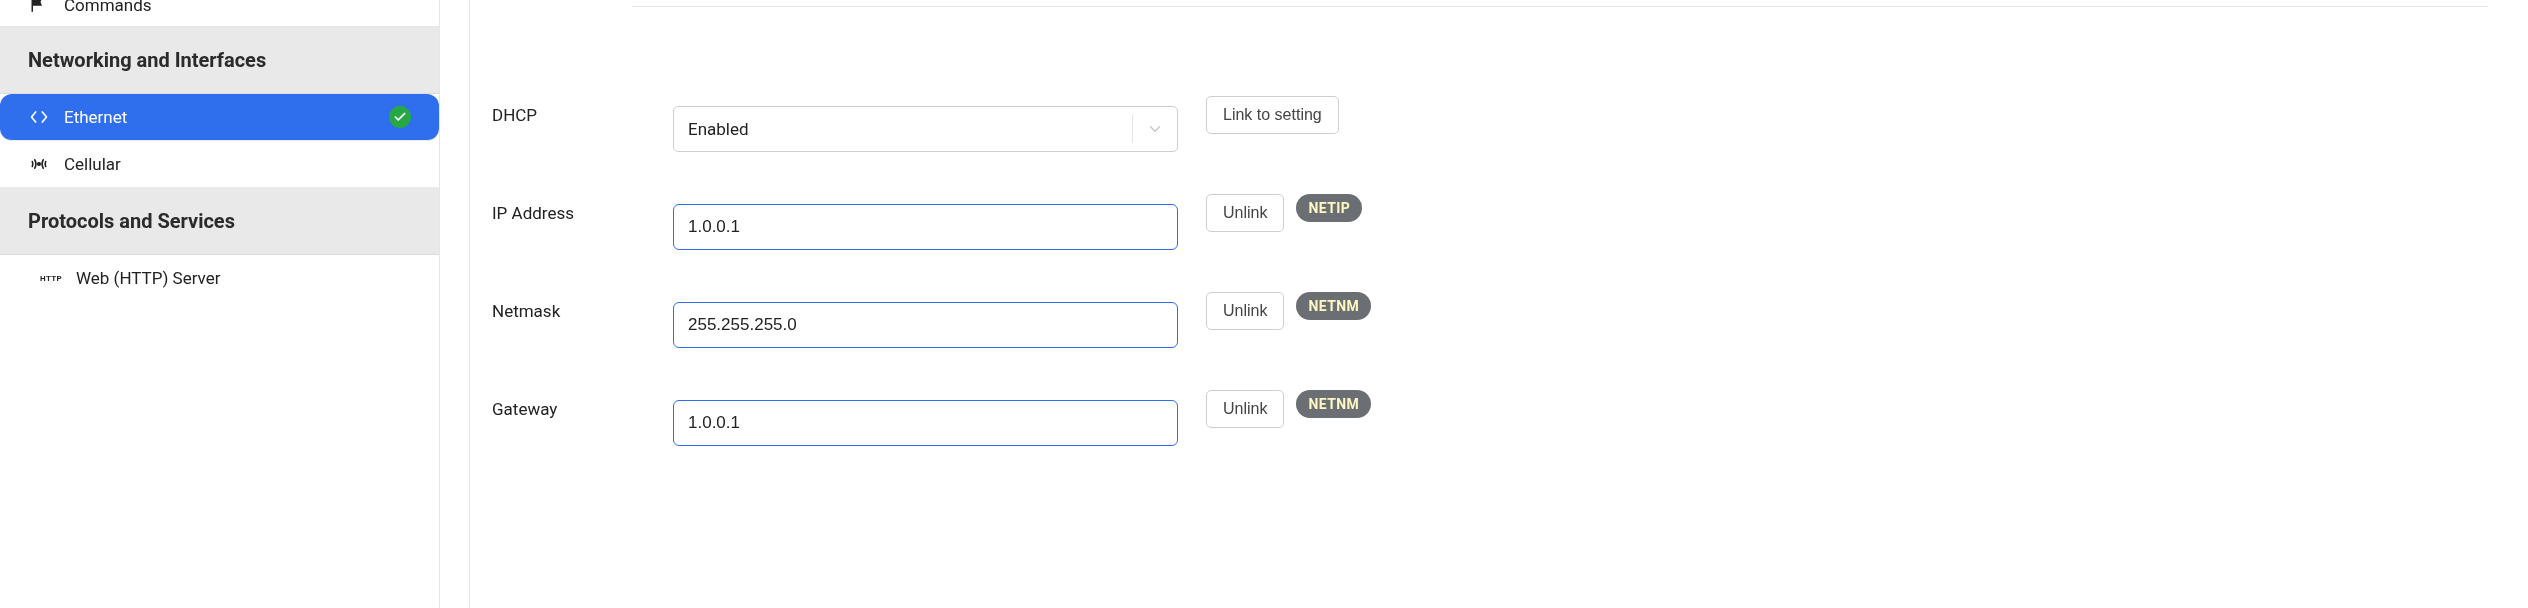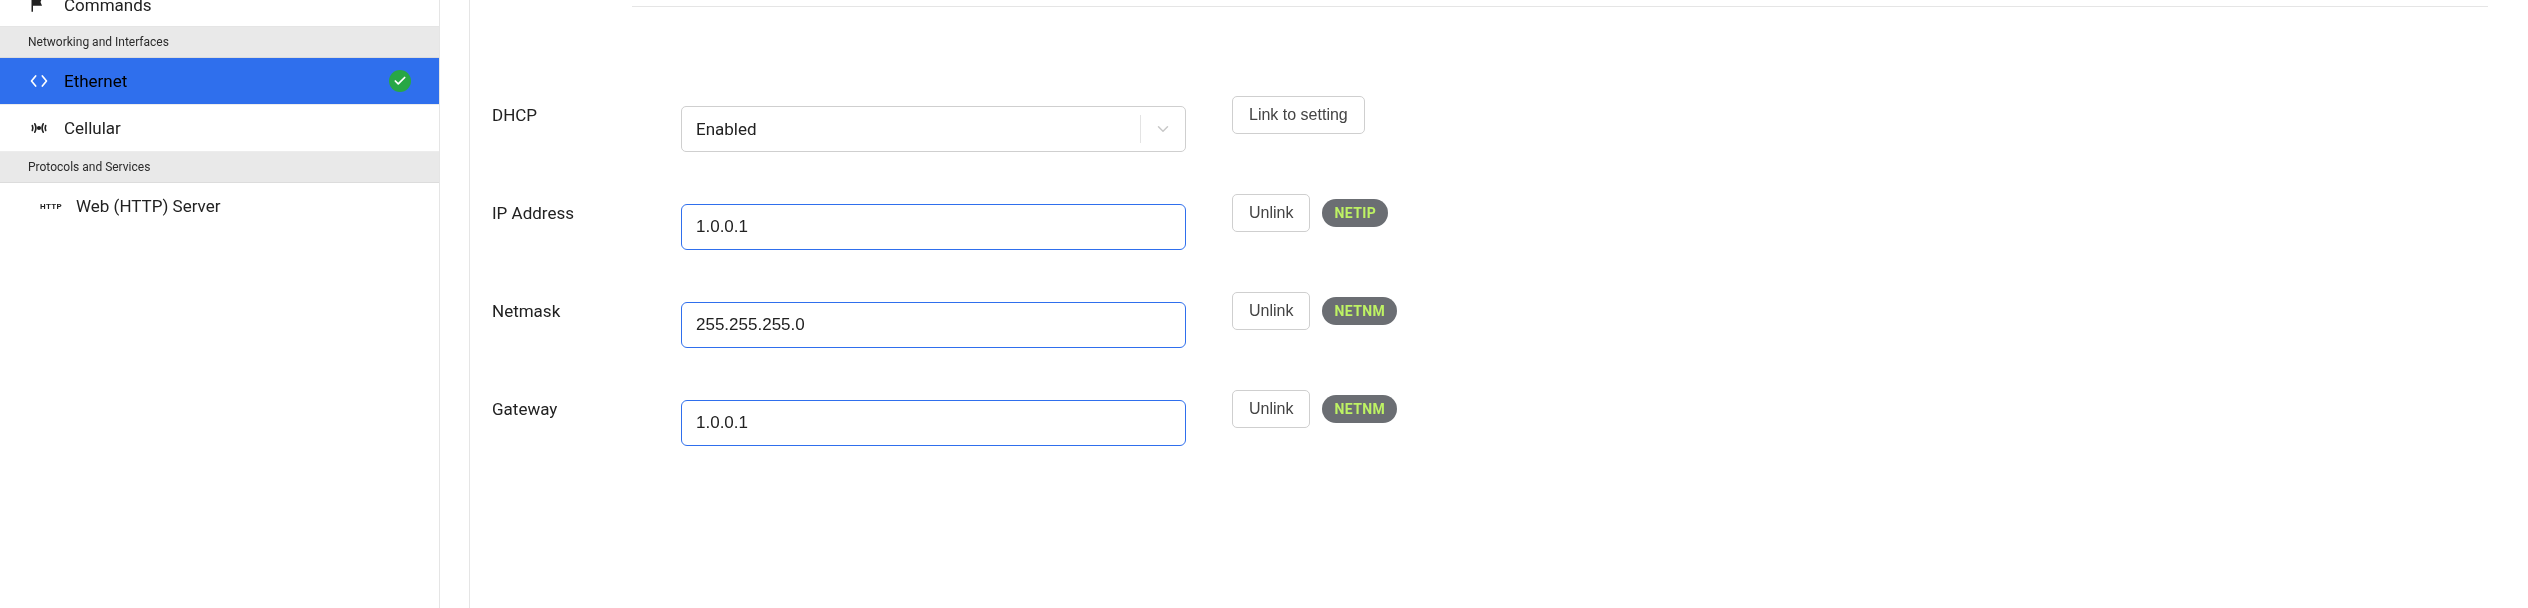--- a/index.html
+++ b/index.html
@@ -54,29 +54,30 @@
   }
   .sidebar-item.truncated {
     padding-top: 0;
     padding-bottom: 10px;
     border-top: none;
     border-bottom: 1px solid #e5e5e5;
     margin-top: -12px;
   }
   .section-header {
     background: #e9e9e9;
-    padding: 8px 28px;
-    font-weight: 400;
-    font-size: 12px;
+    padding: 21px 28px;
+    font-weight: 700;
+    font-size: 20px;
     color: #2b2b2b;
     border-bottom: 1px solid #dcdcdc;
   }
   .sidebar-item.active {
     background: #2f6fed;
-    color: #000000;
+    color: #ffffff;
+    border-radius: 12px;
   }
   .sidebar-item.active .icon { color: #fff; }
   .status-check {
     margin-left: auto;
     width: 22px;
     height: 22px;
     border-radius: 50%;
     background: #28a745;
     display: inline-flex;
     align-items: center;
@@ -104,21 +105,20 @@
     background: #e5e5e5;
   }
 
   .form {
     margin-top: 48px;
   }
   .form-row {
     display: flex;
     align-items: center;
     margin-bottom: 24px;
-    gap: 8px;
   }
   .form-label {
     width: 181px;
     font-size: 17px;
     color: #222;
     padding-left: 0;
   }
   .form-control-wrap {
     width: 505px;
     position: relative;
@@ -163,43 +163,42 @@
     top: 50%;
     transform: translateY(-50%);
     width: 20px;
     height: 20px;
     display: flex;
     align-items: center;
     justify-content: center;
     color: #c8c8c8;
   }
   .action-col {
-    margin-left: 38px;
-    display: flex;
-    align-items: center;
+    margin-left: 28px;
+    display: flex;
     gap: 12px;
   }
   .btn {
     height: 38px;
     padding: 0 16px;
     border: 1px solid #cfcfcf;
     border-radius: 5px;
     background: #fff;
     font-size: 16px;
     color: #444;
     cursor: pointer;
     display: inline-flex;
     align-items: center;
   }
   .badge {
     height: 28px;
     padding: 0 12px;
     border-radius: 14px;
     background: #6b6e73;
-    color: #bef264;
+    color: #fef9c3;
     font-size: 14px;
     font-weight: 700;
     letter-spacing: 0.4px;
     display: inline-flex;
     align-items: center;
   }
 </style>
 </head>
 <body>
 

